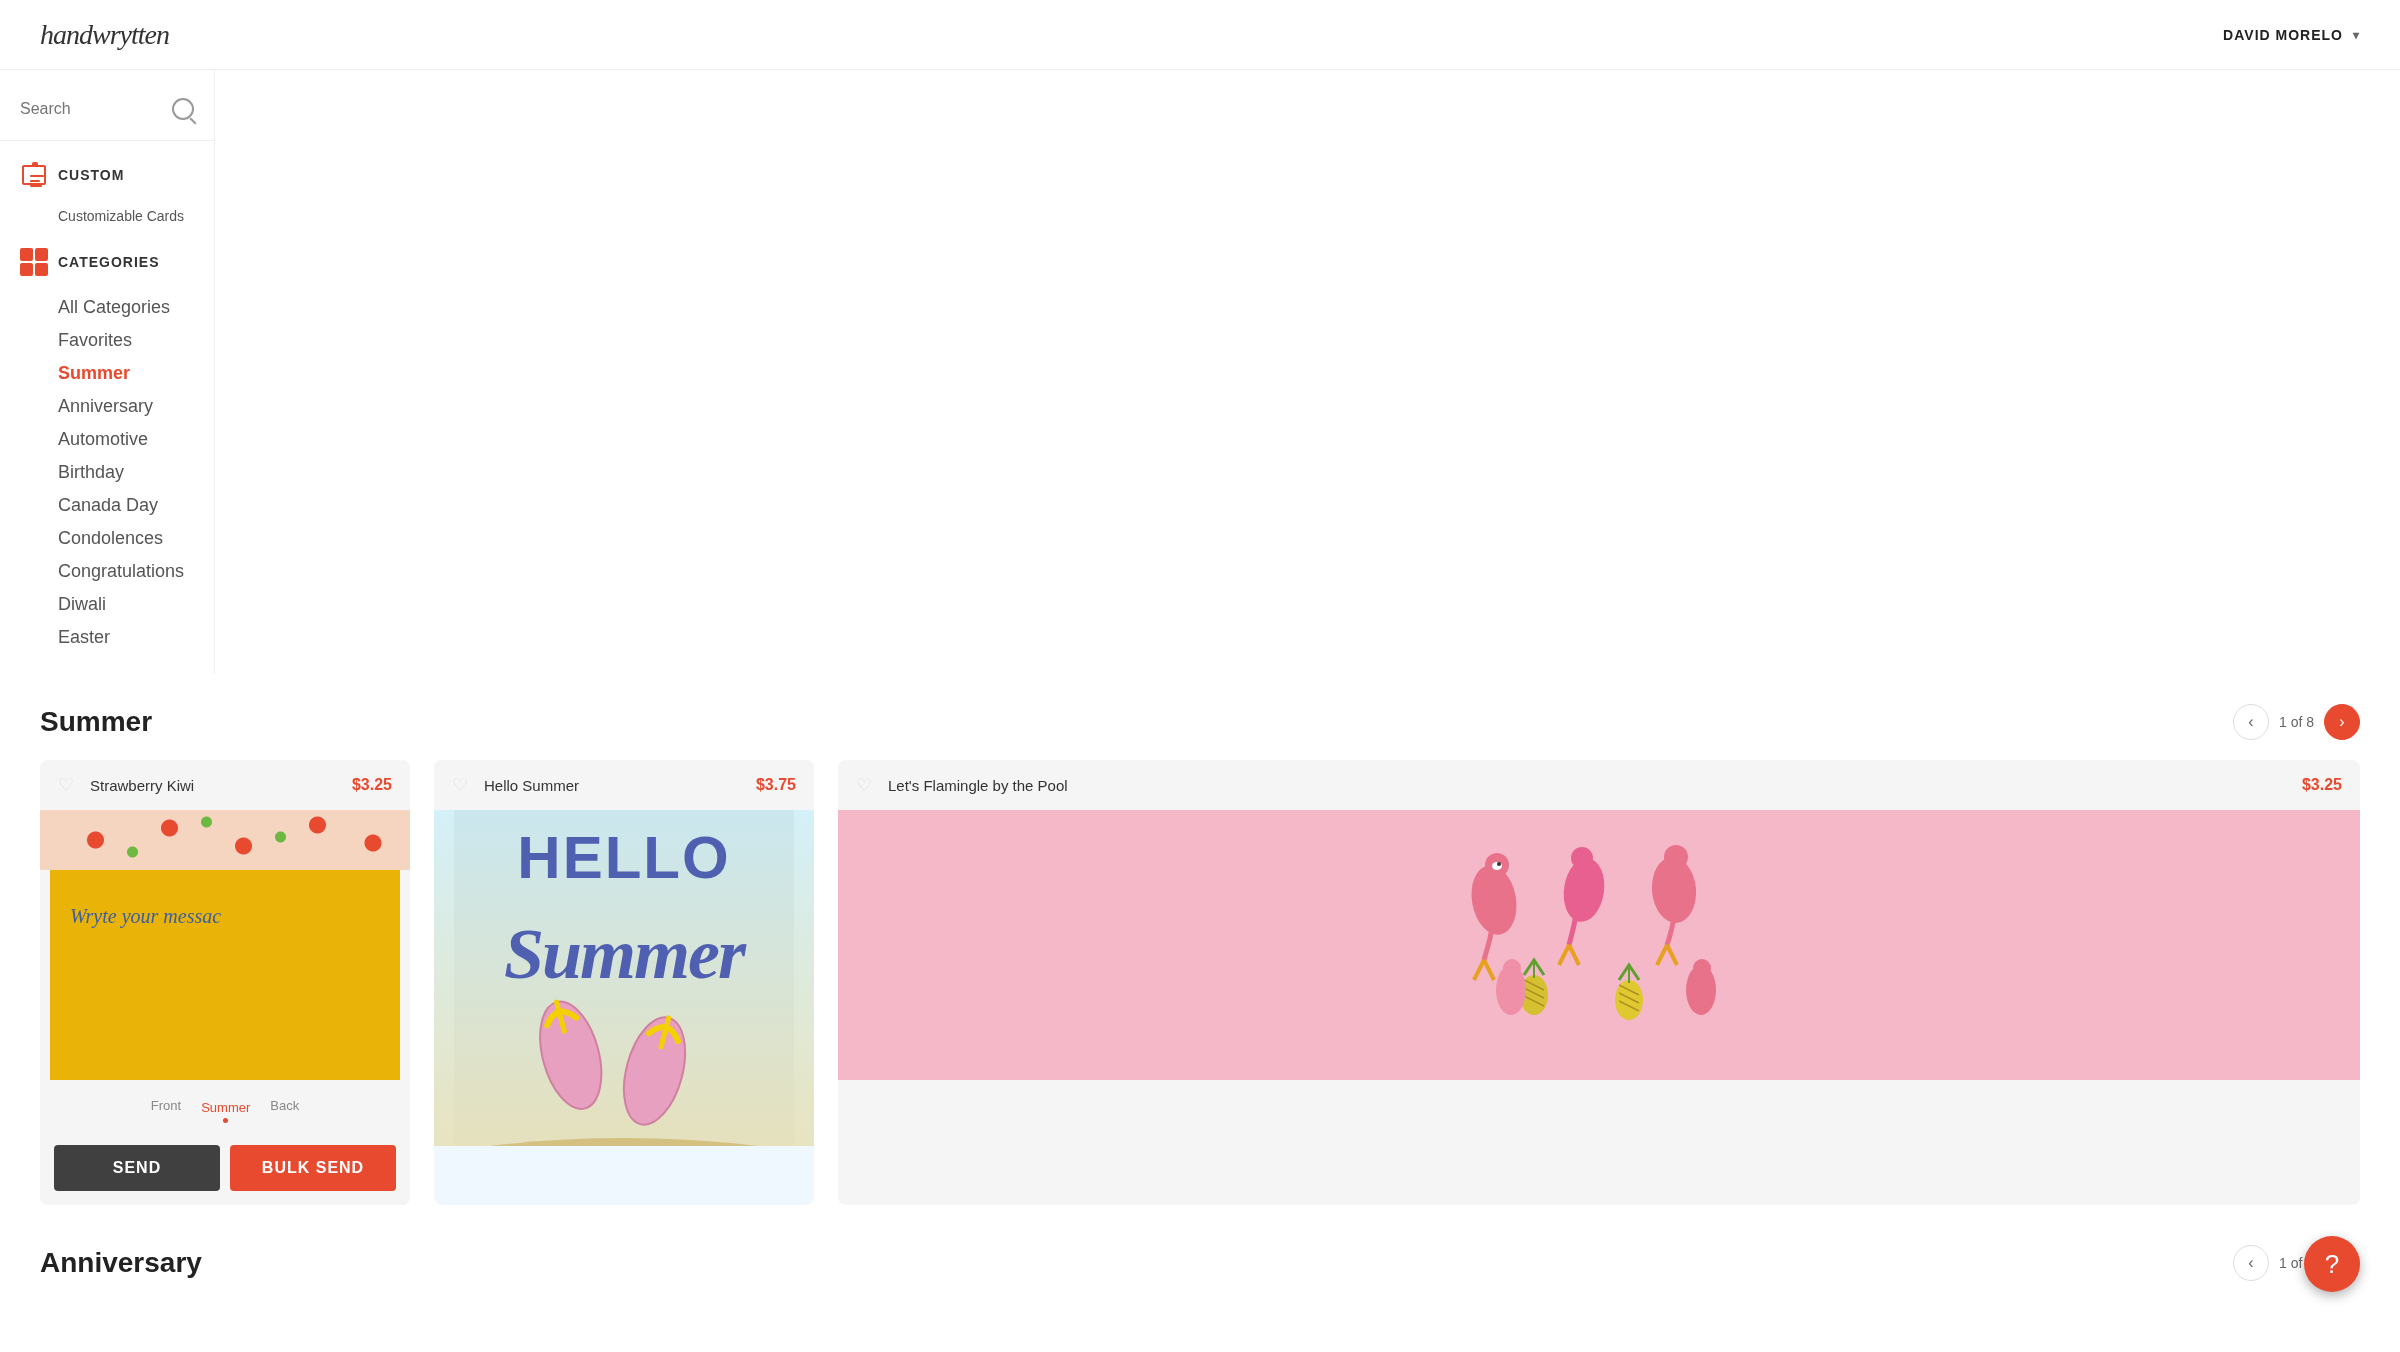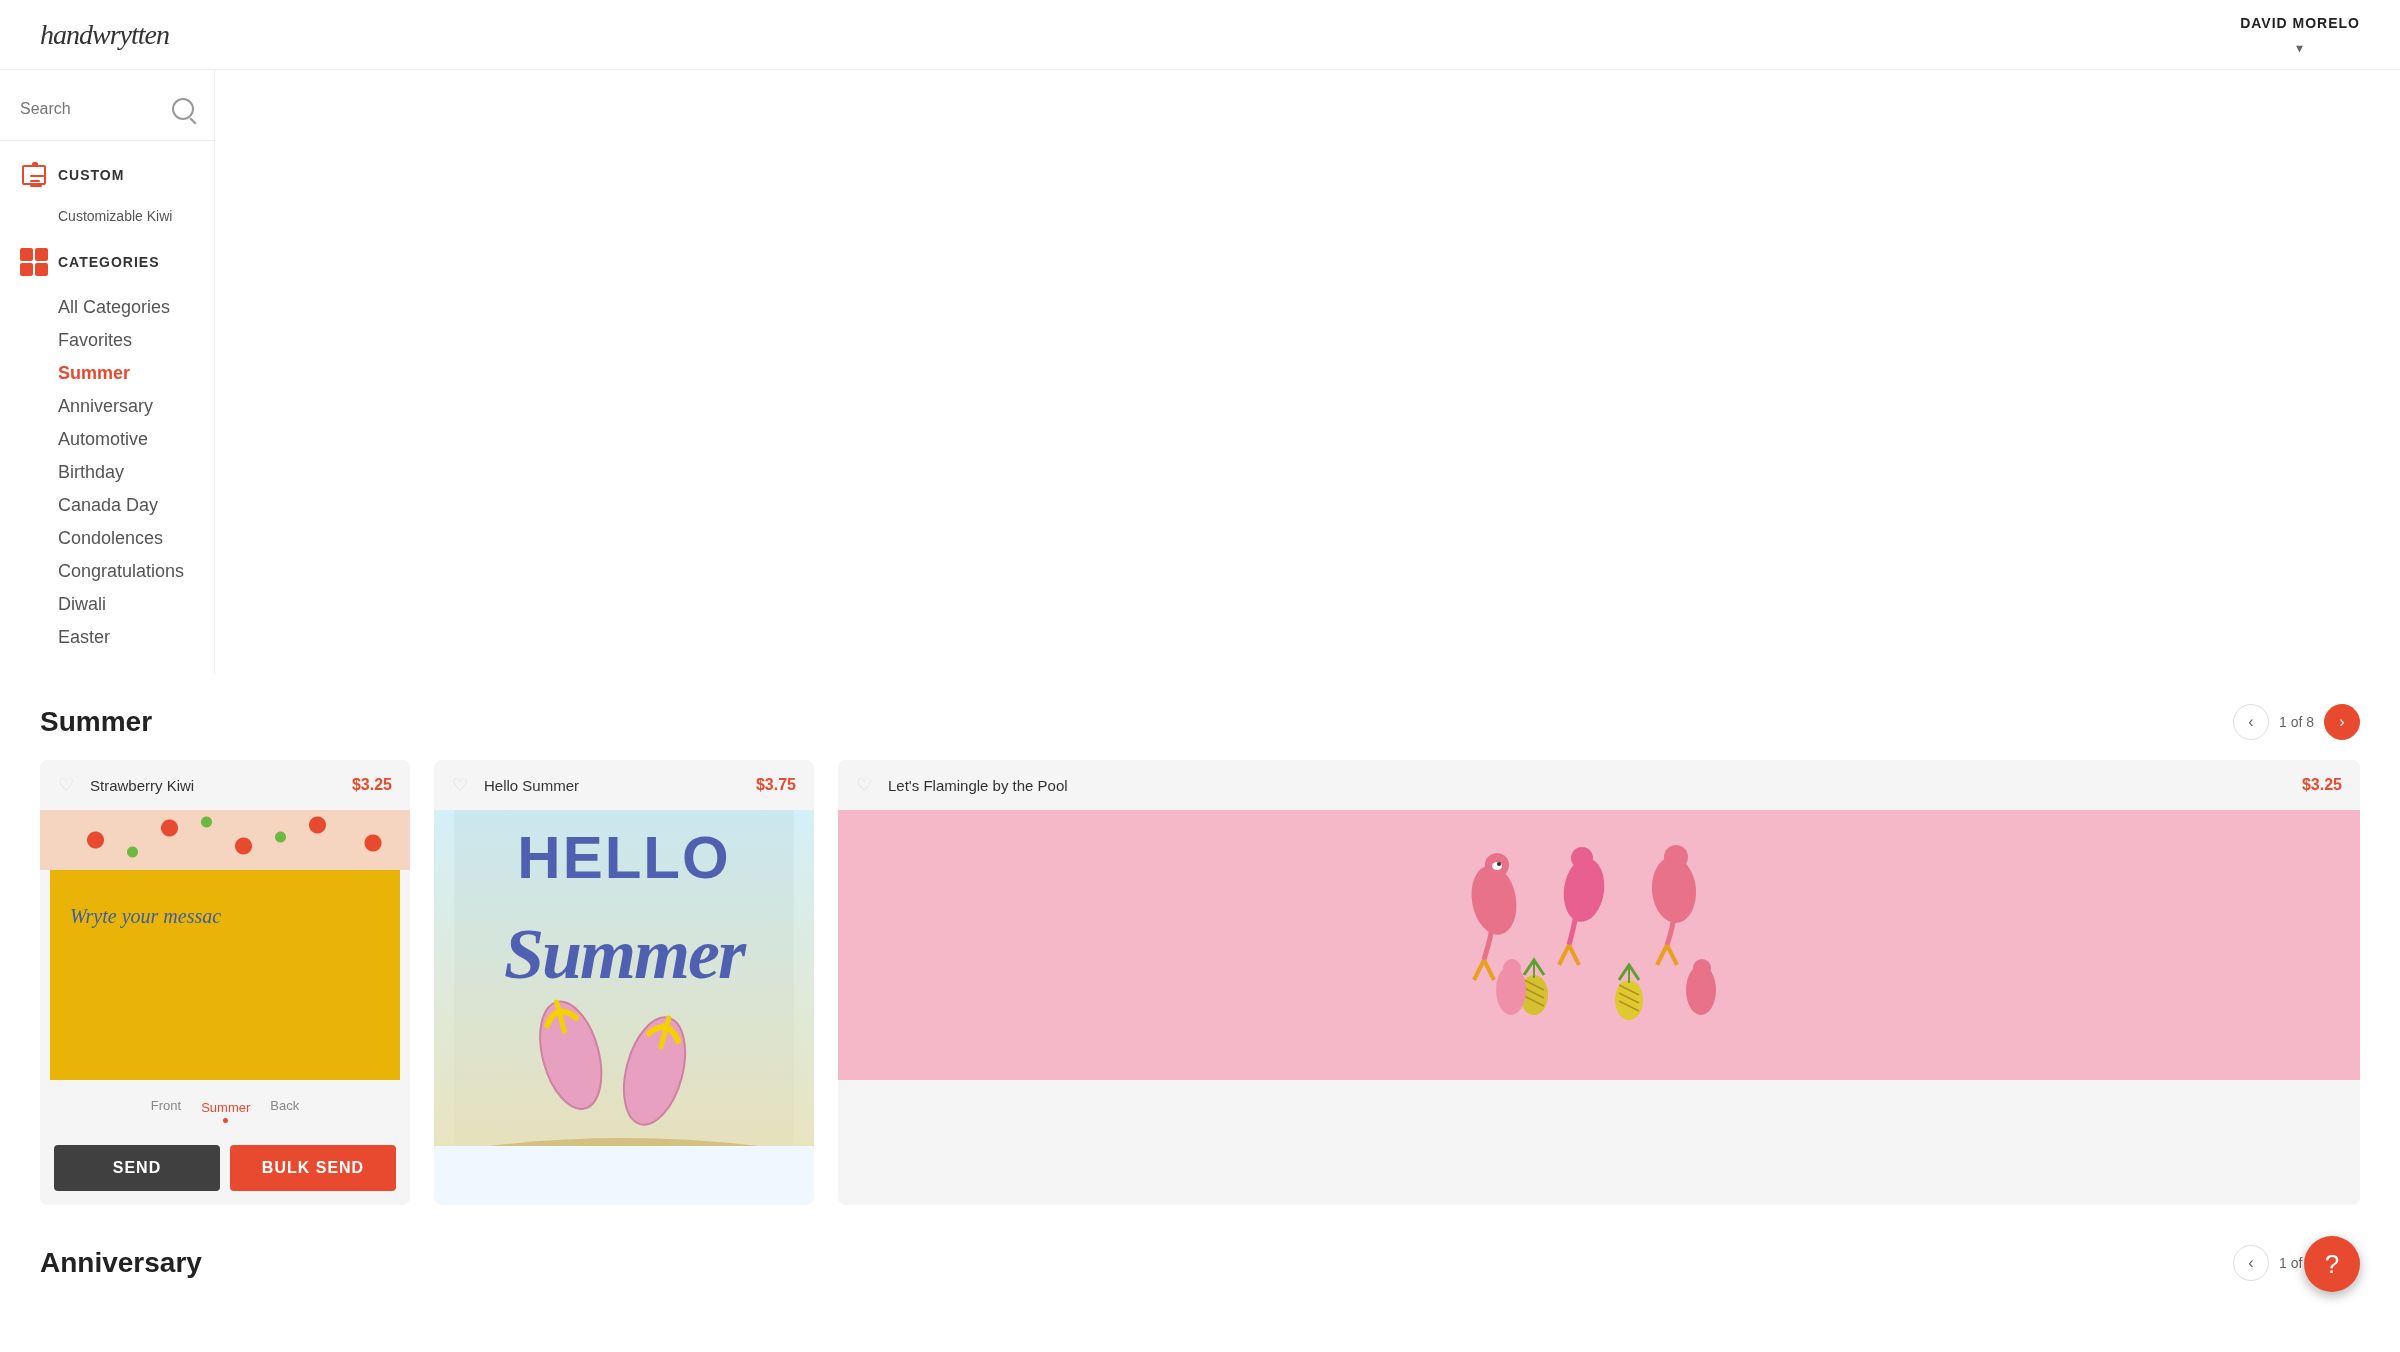--- a/index.html
+++ b/index.html
@@ -28,21 +28,20 @@
     }
     .user-menu {
       display: flex;
       align-items: center;
       gap: 10px;
       cursor: pointer;
       font-weight: bold;
       font-size: 14px;
       letter-spacing: 1px;
       color: #222;
-      flex-direction: column;
     }
     .chevron-down { font-size: 12px; color: #666; }
 
     
     .layout {
       display: flex;
       min-height: calc(100vh - 70px);
       flex-direction: column;
     }
 
@@ -458,21 +457,21 @@
           <div class="custom-icon-inner">
             <div class="custom-icon-lines">
               <div class="custom-icon-line" style="width:14px;"></div>
               <div class="custom-icon-line" style="width:10px;"></div>
               <div class="custom-icon-line" style="width:12px;"></div>
             </div>
           </div>
         </div>
         <span class="sidebar-section-title">CUSTOM</span>
       </div>
-      <a class="sidebar-sub-item">Customizable Kiwi</a>
+      <a class="sidebar-sub-item">Customizable Cards</a>
     </div>
 
     <div class="sidebar-categories">
       <div class="categories-header">
         <div class="icon-grid">
           <div class="icon-cell"></div>
           <div class="icon-cell"></div>
           <div class="icon-cell"></div>
           <div class="icon-cell"></div>
         </div>

